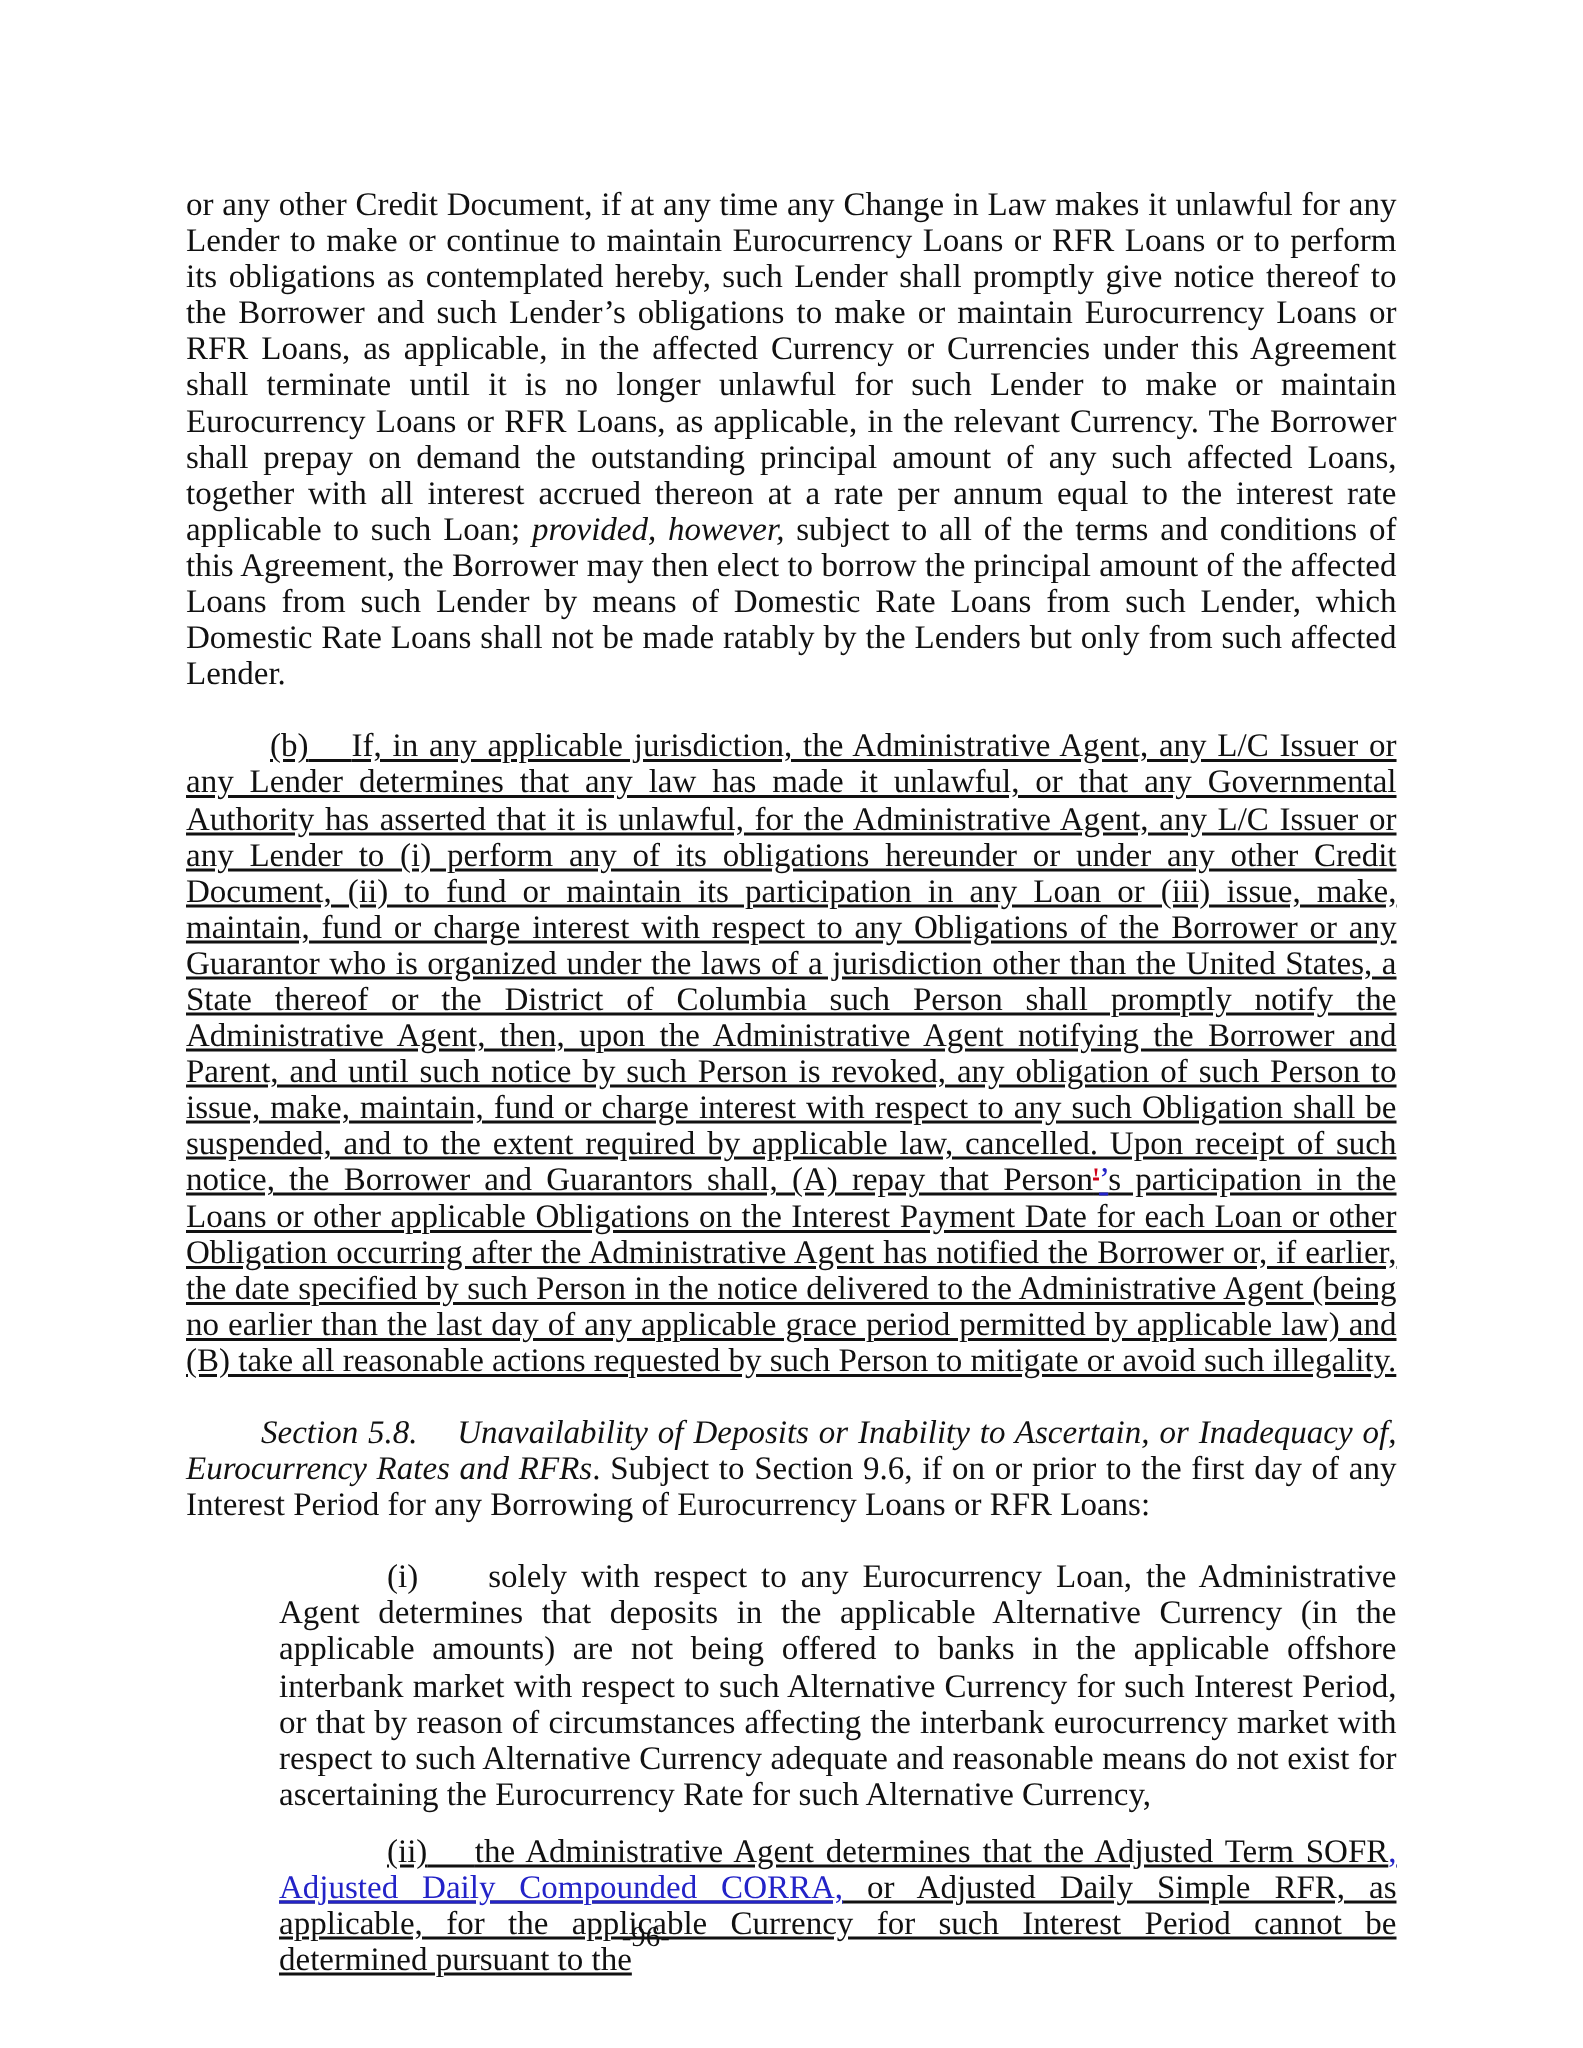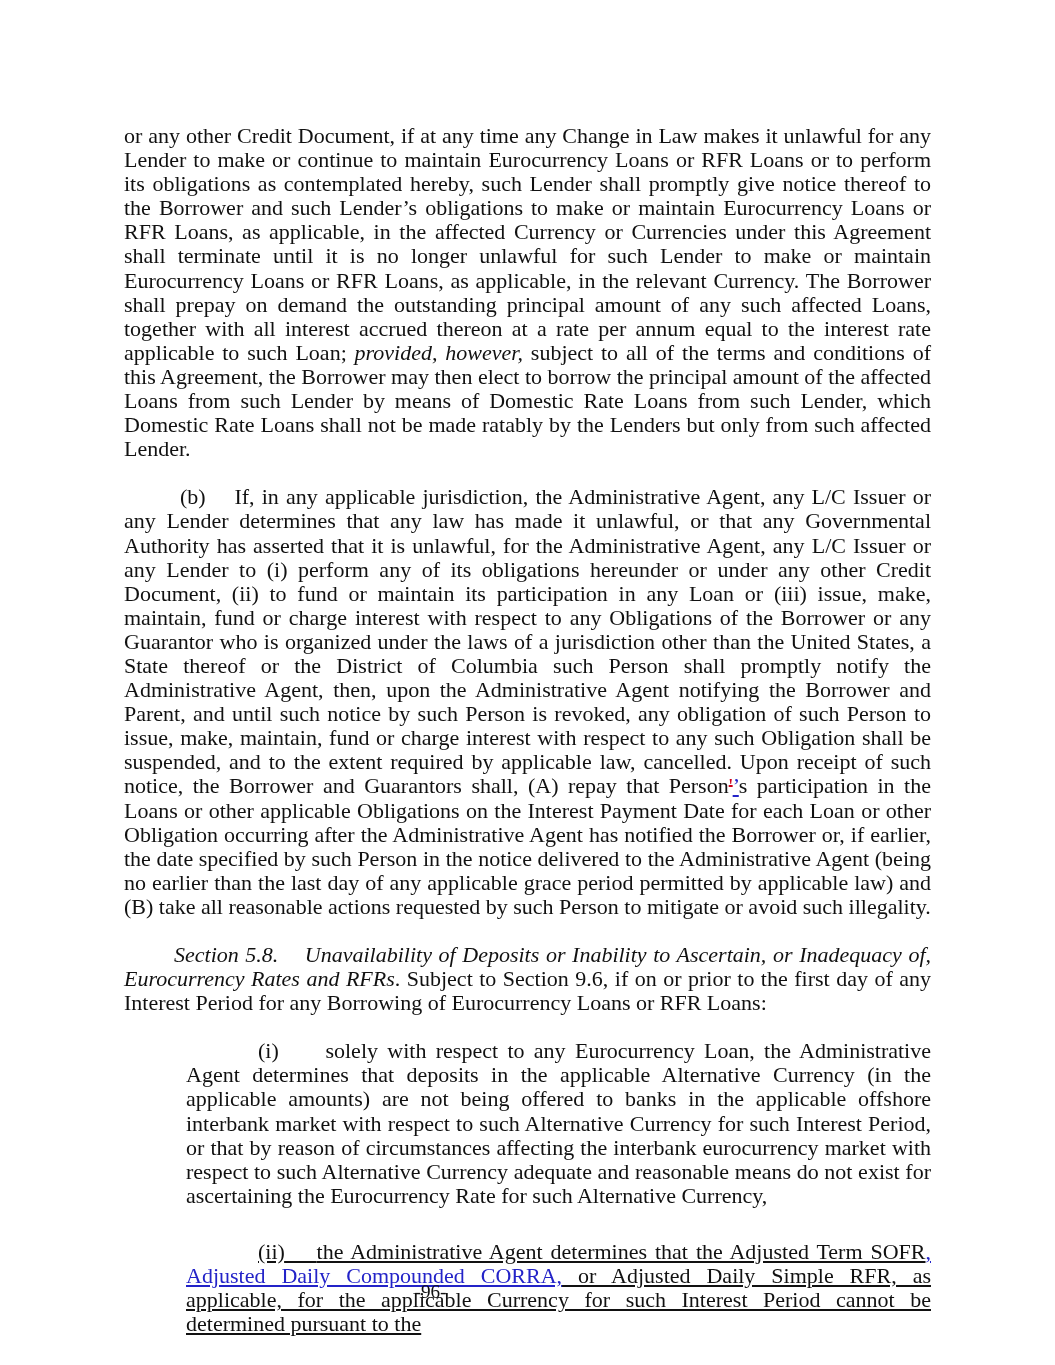--- a/index.html
+++ b/index.html
@@ -4,22 +4,22 @@
   <style>
     html, body { margin: 0; padding: 0; background: #ffffff; }
     body { width: 1055px; height: 1365px; position: relative; overflow: hidden; }
     .page {
       position: absolute; left: 124px; top: 124px; width: 807px;
       font-family: "Liberation Serif", serif; font-size: 22px; line-height: 24.1px;
       color: #111111; text-align: justify;
     }
     p { margin: 0; }
     .para { margin-bottom: 24px; }
-    .indent1 { text-indent: 56px; }
-    .sub { margin-left: 62px; text-indent: 72px; margin-bottom: 32px; }
+    .indent1 { text-indent: 56px; text-decoration: underline; }
+    .sub { margin-left: 62px; text-indent: 72px; margin-bottom: 14px; }
     .sub2 { margin-left: 62px; text-indent: 72px; text-decoration: underline; }
     i, .it { font-style: italic; }
     .del { color: #d0021b; text-decoration: line-through; }
     .ins { color: #2323c8; text-decoration: underline; }
     .footer {
       position: absolute; left: 12px; width: 837px; top: 1281px; text-align: center;
       font-family: "Liberation Serif", serif; font-size: 19.2px; color: #111;
     }
   </style>
 </head>

